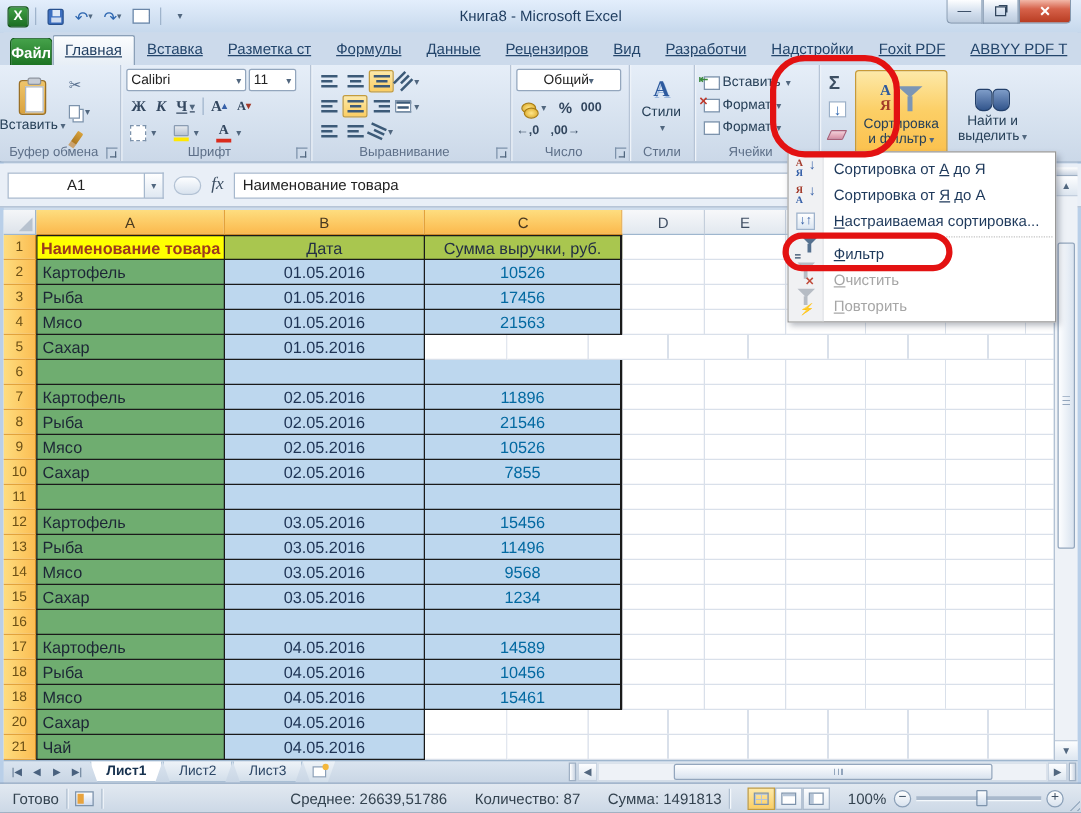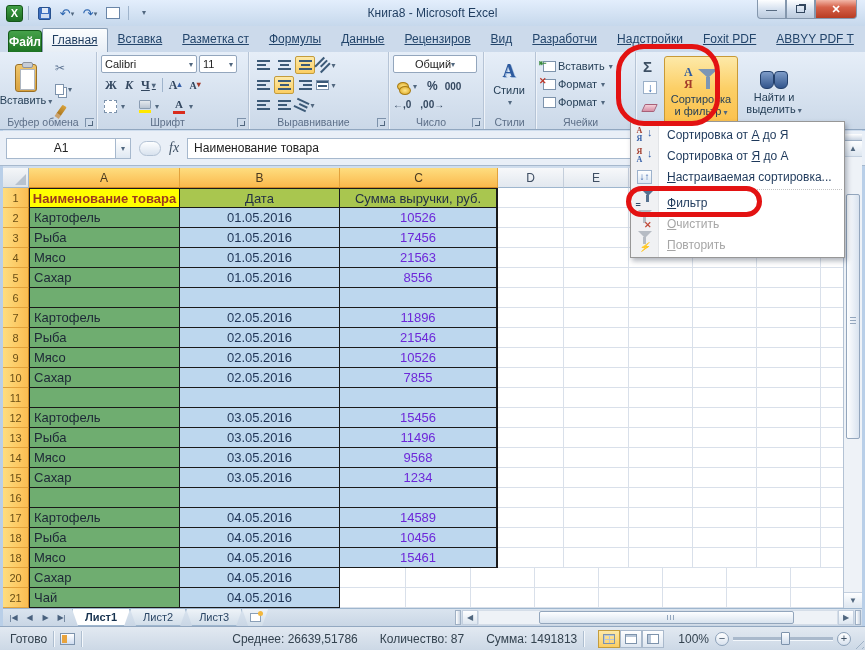--- a/index.html
+++ b/index.html
@@ -110,21 +110,21 @@
   .corner{width:26px;background:linear-gradient(#f4f6f8,#dde3ea);border-right:1px solid #9eb6ce;border-bottom:1px solid #9eb6ce;position:relative;}
   .corner::after{content:"";position:absolute;right:2px;bottom:2px;border-left:11px solid transparent;border-bottom:11px solid #b7c2cf;}
   .chead{display:flex;align-items:center;justify-content:center;font-size:12px;color:#3f4e63;
     background:linear-gradient(#f7f8fa,#e2e8ef);border-right:1px solid #c4cedb;border-bottom:1px solid #9eb6ce;}
   .chead.sel{background:linear-gradient(#fedd7f,#fbb94d);border-right:1px solid #e2a23c;border-bottom:1px solid #cf8a25;color:#4a3a20;}
   .rnum{width:26px;display:flex;align-items:center;justify-content:center;font-size:11px;color:#6b4f15;
     background:linear-gradient(90deg,#fedd7f,#fbbd52);border-right:1px solid #cf8a25;border-bottom:1px solid #e2a23c;}
   .cell{display:flex;align-items:center;font-size:13px;overflow:hidden;white-space:nowrap;}
   .cA{width:151px;background:#6fad70;color:#1d2736;padding-left:4px;border-right:1px solid #1a1a1a;border-bottom:1px solid #1a1a1a;border-left:1px solid #1a1a1a;}
   .cB{width:160px;background:#bdd7ee;color:#1f3455;justify-content:center;border-right:1px solid #1a1a1a;border-bottom:1px solid #1a1a1a;}
-  .cC{width:158px;background:#bdd7ee;color:#6d28d9;justify-content:center;border-right:2px solid #1a1a1a;border-bottom:1px solid #1a1a1a;}
+  .cC{width:158px;background:#bdd7ee;color:#0369a1;justify-content:center;border-right:2px solid #1a1a1a;border-bottom:1px solid #1a1a1a;}
   .hdr .cA{background:#ffff00;color:#9c3a1d;font-weight:bold;justify-content:center;padding-left:0;border-top:1px solid #1a1a1a;}
   .hdr .cB,.hdr .cC{background:#a9c64f;color:#243044;border-top:1px solid #1a1a1a;}
   .cD{width:66px;border-right:1px solid #d9e0ea;border-bottom:1px solid #d9e0ea;background:#fff;}
   .cE{width:65px;border-right:1px solid #d9e0ea;border-bottom:1px solid #d9e0ea;background:#fff;}
   .cfill{flex:1;border-bottom:1px solid #d9e0ea;background:repeating-linear-gradient(90deg,transparent 0 63px,#d9e0ea 63px 64px);}
   .hfill{flex:1;background:linear-gradient(#f7f8fa,#e2e8ef);border-bottom:1px solid #9eb6ce;}
   
   .vscroll{position:absolute;right:3px;top:134px;width:19px;height:474px;background:#eef2f7;border-left:1px solid #b3c2d4;}
   .vs-split{height:7px;background:linear-gradient(#fff,#c9d4e2);border-bottom:1px solid #9fb0c4;}
   .vs-btn{height:16px;display:flex;align-items:center;justify-content:center;font-size:8px;color:#51677f;background:linear-gradient(#fdfeff,#dde6f0);border-bottom:1px solid #c3cfde;}
@@ -309,21 +309,21 @@
             </span>
           </span>
         <span class="smallbtn dd">
             <span style="display:inline-block;text-align:center"><span style="font-weight:bold;font-size:11px;color:#33475f;font-family:'Liberation Serif',serif">А</span><span class="colorbar" style="background:#d92b1c"></span></span>
           </span>
       </div>
       <div class="glabel">Шрифт</div>
       <span class="launcher"></span>
     </div>
 
-    <div class="rgroup" style="width:140px">
+    <div class="rgroup" style="width:160px">
       <div style="display:flex;gap:1px;margin-top:1px;">
         <span class="ribtn">
             <span class="align-ic al-l"></span>
           </span>
         <span class="ribtn">
             <span class="align-ic al-c"></span>
           </span>
         <span class="ribtn sel">
             <span class="align-ic al-c"></span>
           </span>
@@ -489,21 +489,20 @@
         <div class="cell cB">01.05.2016</div>
         <div class="cell cC">21563</div>
         <div class="cell cD"></div>
         <div class="cell cE"></div>
         <div class="cfill"></div>
       </div>
       <div class="grow">
         <div class="rnum">5</div>
         <div class="cell cA">Сахар</div>
         <div class="cell cB">01.05.2016</div>
-        <div class="cell cC">8556</div>
         <div class="cell cD"></div>
         <div class="cell cE"></div>
         <div class="cfill"></div>
       </div>
       <div class="grow">
         <div class="rnum">6</div>
         <div class="cell cA"></div>
         <div class="cell cB"></div>
         <div class="cell cC"></div>
         <div class="cell cD"></div>

